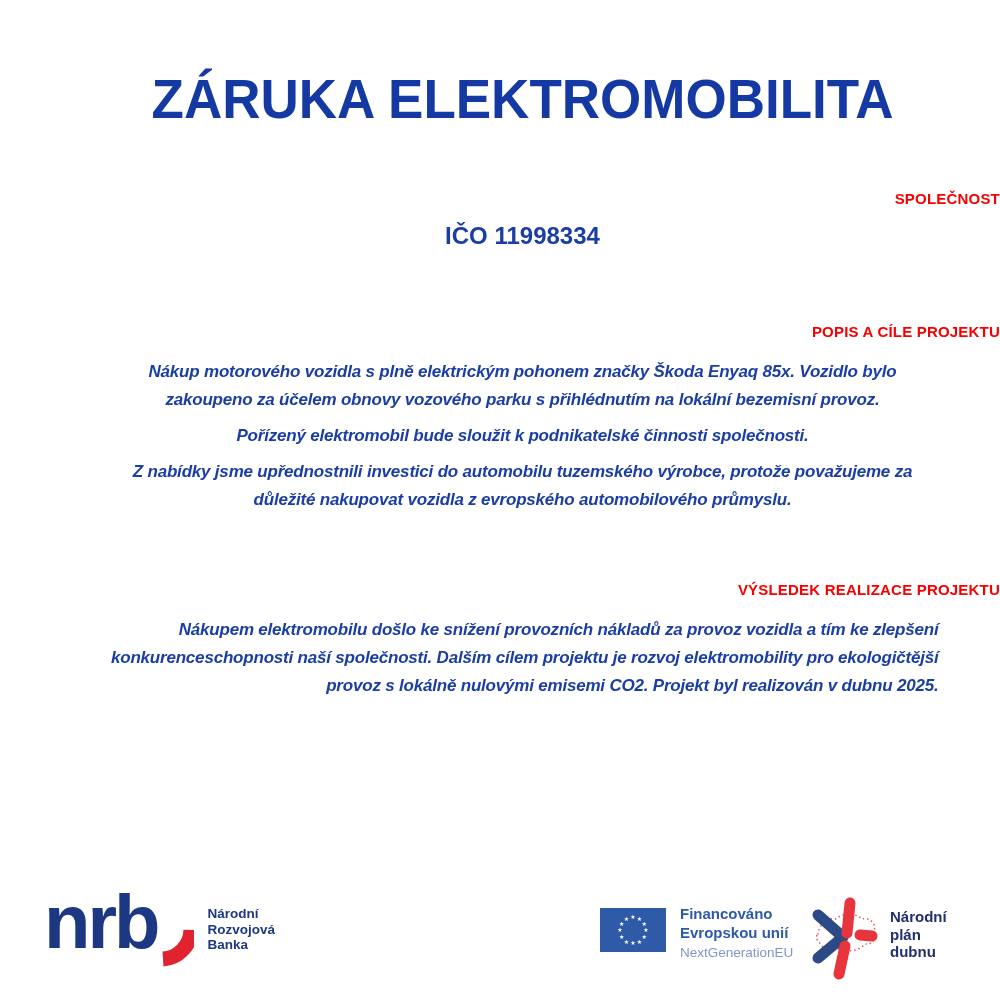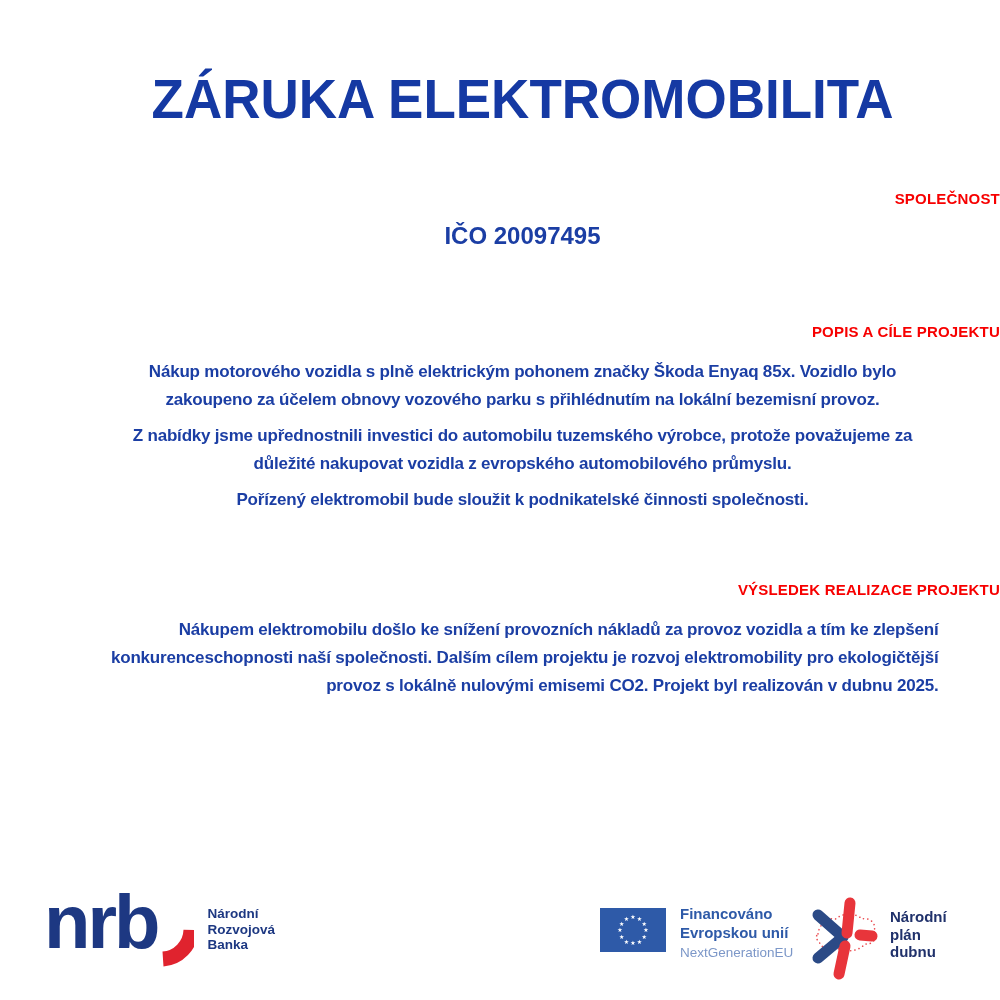--- a/index.html
+++ b/index.html
@@ -58,20 +58,21 @@
   .desc-heading { margin-top:72px; }
   .body-paragraph {
     width:820px;
     margin:8px auto 0 auto;
     text-align:center;
     font-size:17px;
     line-height:28px;
     font-weight:bold;
     letter-spacing:-0.2px;
     color:var(--body_blue);
+    font-style:italic;
   }
   .first-paragraph { margin-top:17px; }
   .result-heading { margin-top:67px; }
   .result-paragraph { width:832px; margin-top:17px;text-align:right; }
 
   
   .footer { position:absolute; left:0; top:870px; width:1000px; height:130px; }
 
   .nrb-logo { position:absolute; left:44px; top:14px; display:flex; align-items:flex-start; }
   .nrb-wordmark {
@@ -113,28 +114,28 @@
 </style>
 </head>
 <body>
 
 <div class="page">
 
   <h1 class="doc-title">ZÁRUKA ELEKTROMOBILITA</h1>
 
   <div>
     <div class="red-heading company-heading">SPOLEČNOST</div>
-    <div class="company-line company-ico">IČO 20097495</div>
+    <div class="company-line company-ico">IČO 11998334</div>
   </div>
 
   <div>
     <div class="red-heading desc-heading">POPIS A CÍLE PROJEKTU</div>
     <p class="body-paragraph first-paragraph">Nákup motorového vozidla s plně elektrickým pohonem značky Škoda Enyaq 85x. Vozidlo bylo zakoupeno za účelem obnovy vozového parku s přihlédnutím na lokální bezemisní provoz.</p>
+    <p class="body-paragraph">Pořízený elektromobil bude sloužit k podnikatelské činnosti společnosti.</p>
     <p class="body-paragraph">Z nabídky jsme upřednostnili investici do automobilu tuzemského výrobce, protože považujeme za důležité nakupovat vozidla z evropského automobilového průmyslu.</p>
-    <p class="body-paragraph">Pořízený elektromobil bude sloužit k podnikatelské činnosti společnosti.</p>
   </div>
 
   <div>
     <div class="red-heading result-heading">VÝSLEDEK REALIZACE PROJEKTU</div>
     <p class="body-paragraph result-paragraph">Nákupem elektromobilu došlo ke snížení provozních nákladů za provoz vozidla a tím ke zlepšení konkurenceschopnosti naší společnosti. Dalším cílem projektu je rozvoj elektromobility pro ekologičtější provoz s lokálně nulovými emisemi CO2. Projekt byl realizován v dubnu 2025.</p>
   </div>
 
   <div class="footer">
 
     <div class="nrb-logo">

